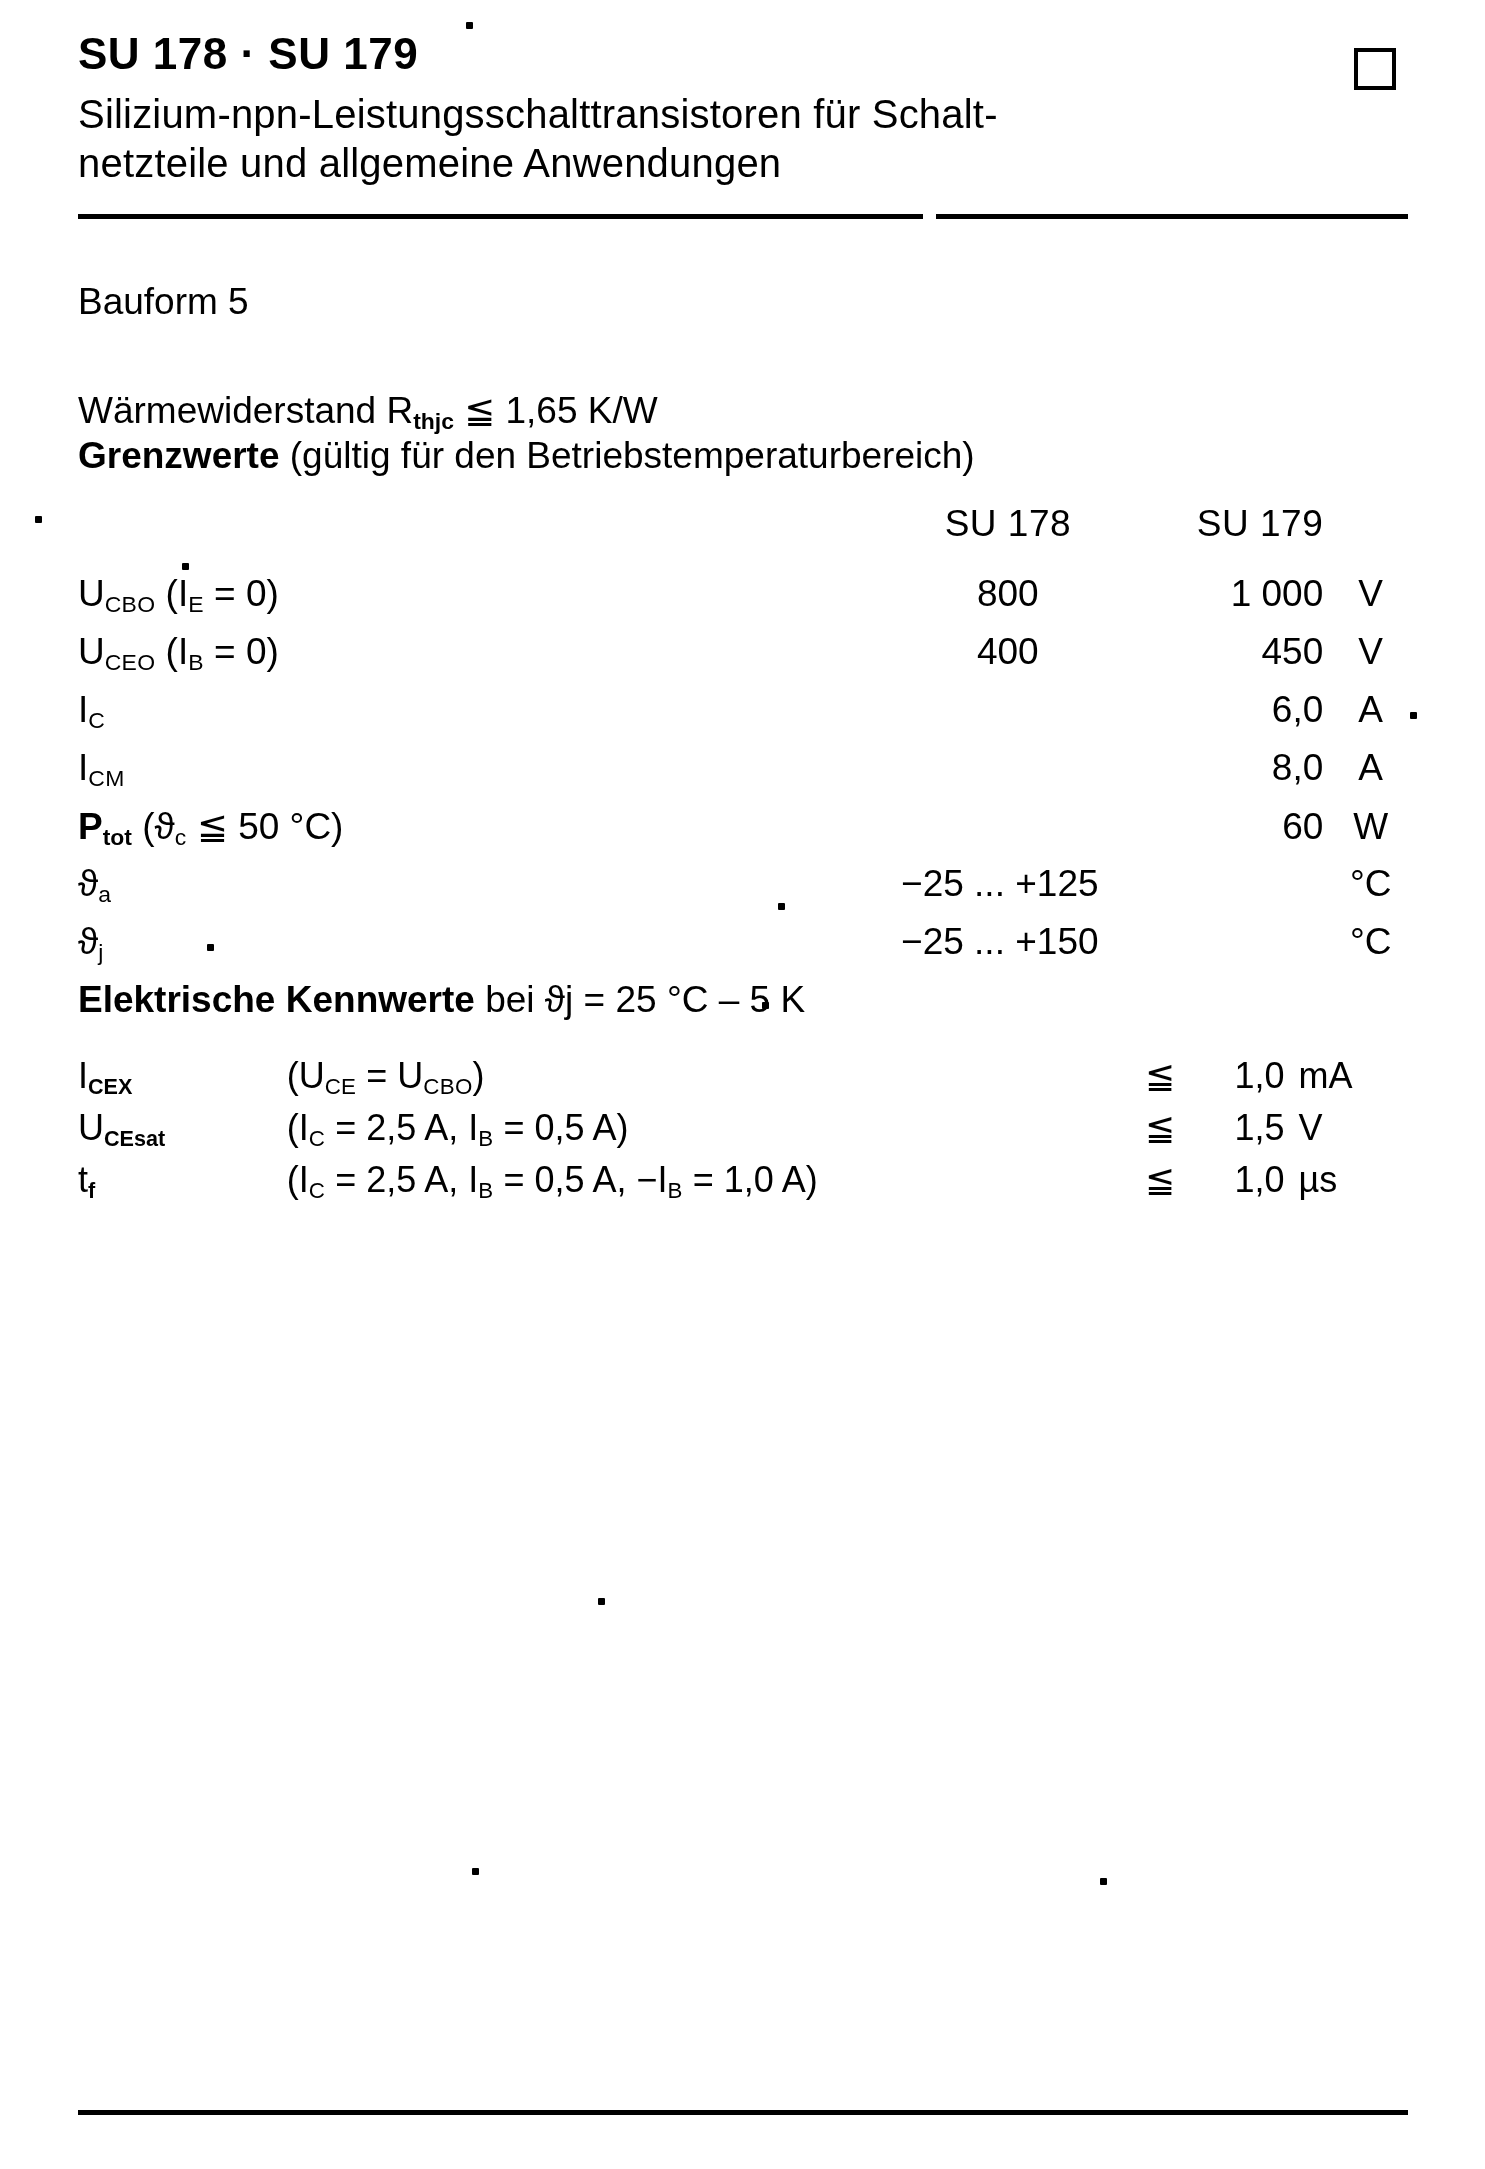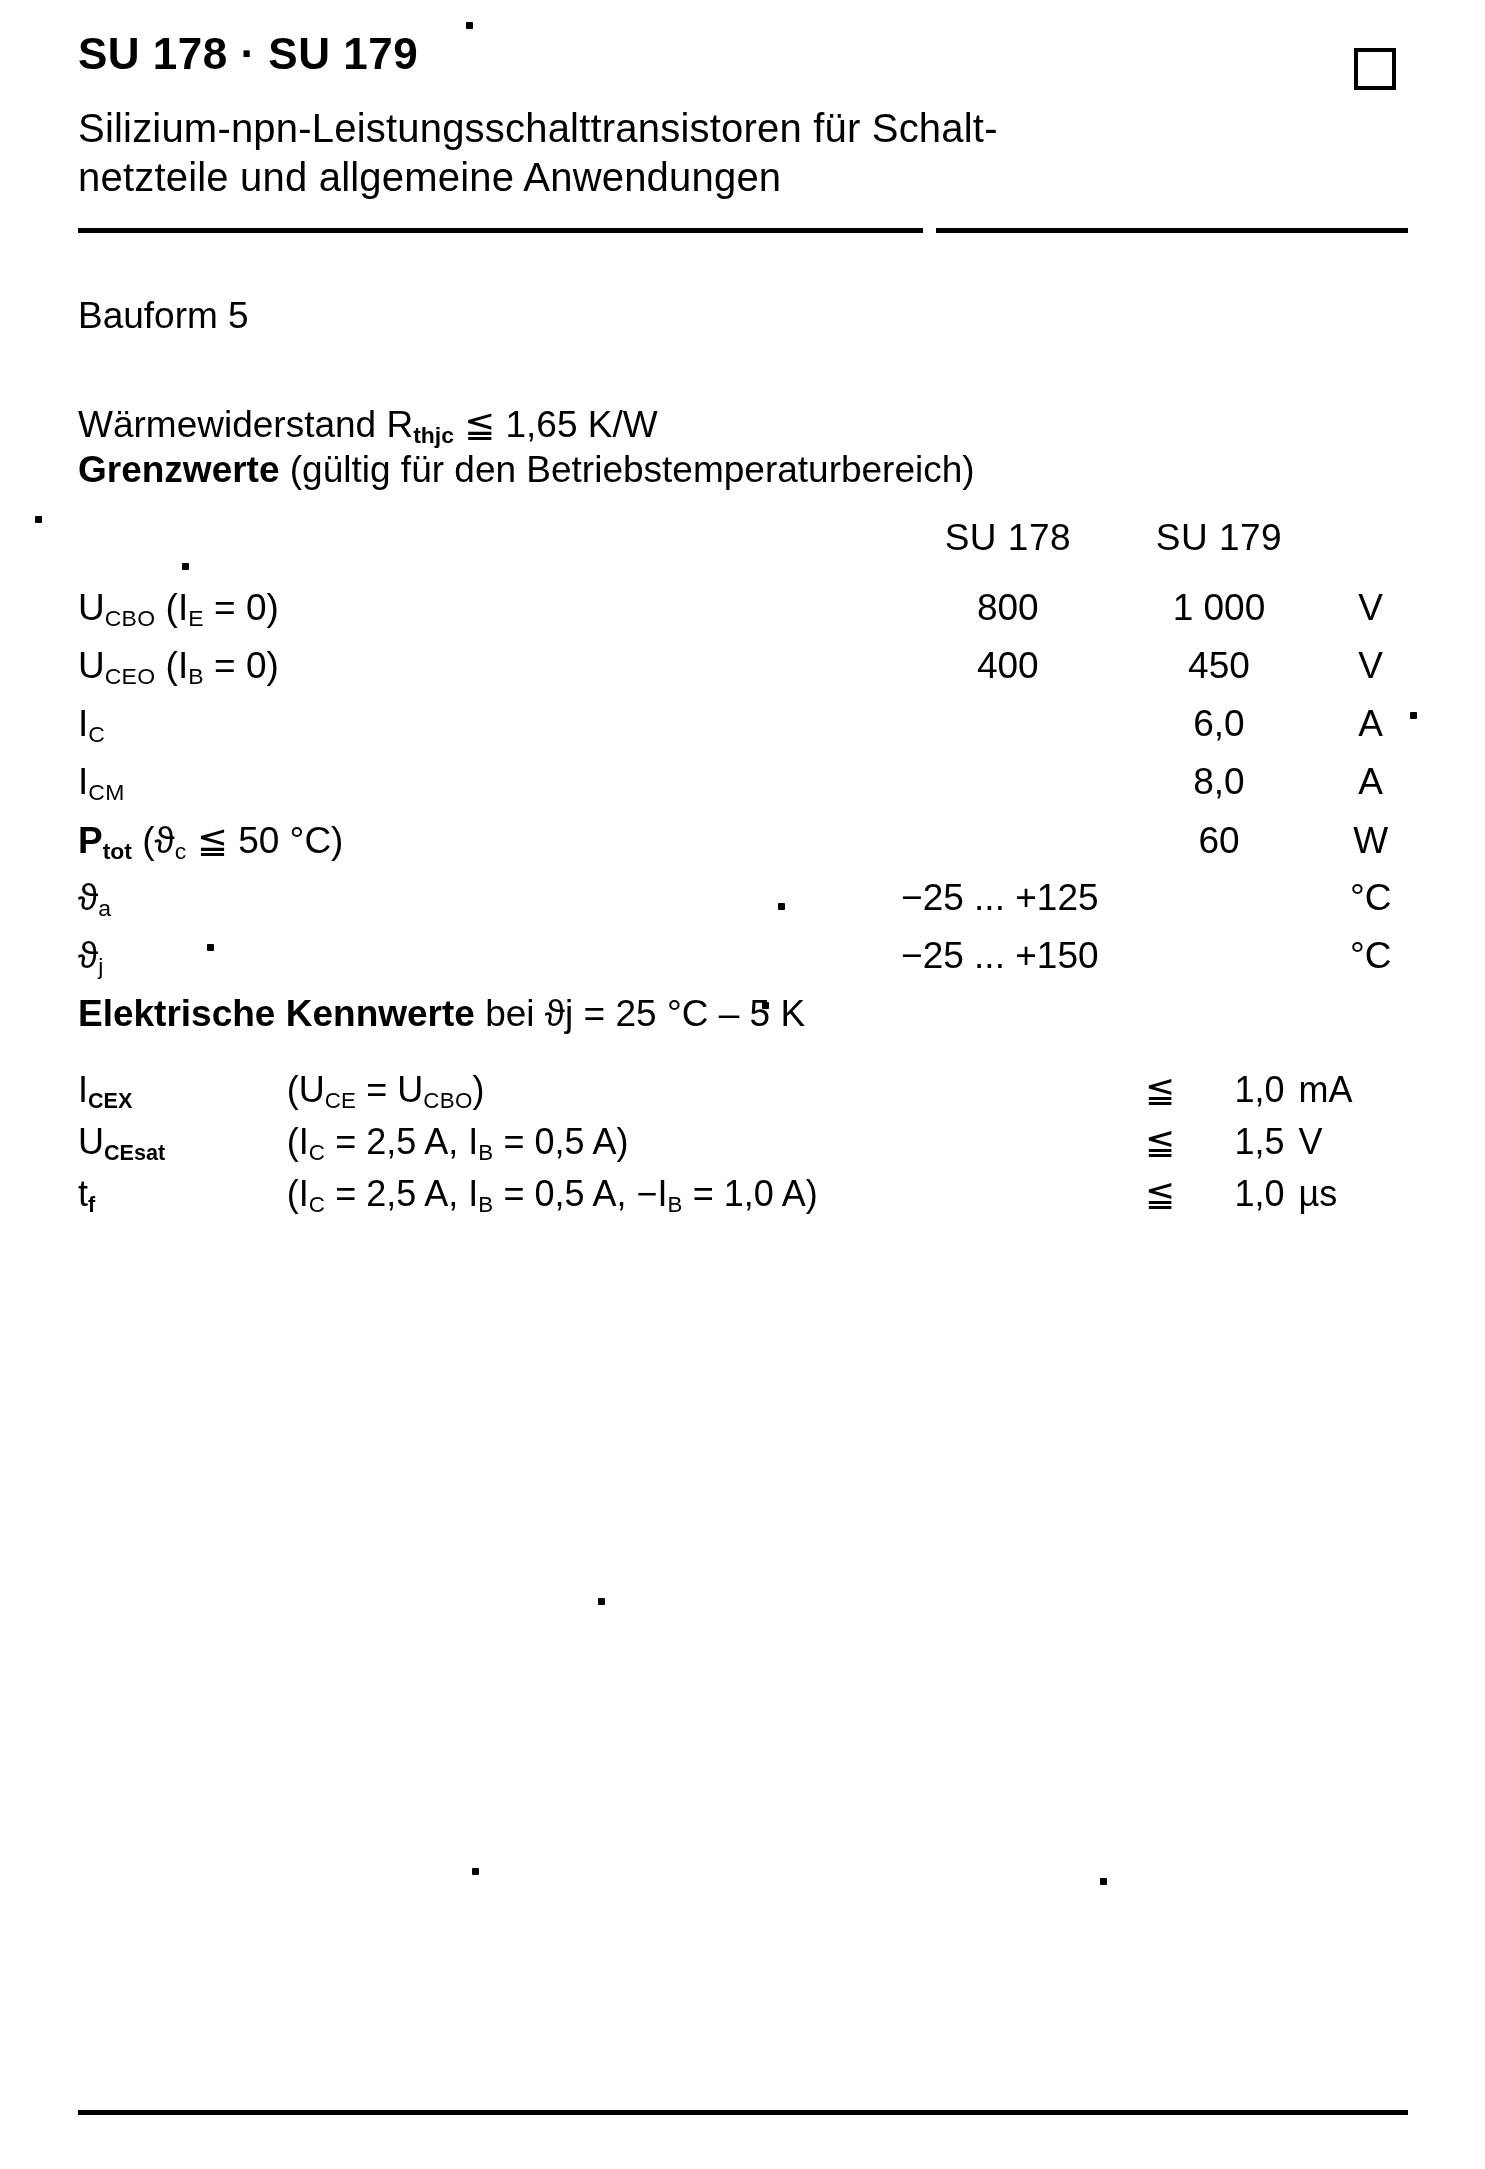--- a/index.html
+++ b/index.html
@@ -44,21 +44,20 @@
   .corner-square {
     width: 34px;
     height: 34px;
     border: 4px solid #000;
     margin-top: 18px;
     margin-right: 12px;
   }
   .subtitle {
     font-size: 40px;
     line-height: 1.22;
-    margin-top: 14px;
     letter-spacing: 0.2px;
     text-align: justify;
     width: 1320px;
   }
   .subtitle .line2 { display: block; }
 
   .rule-row {
     margin-top: 26px;
     display: flex;
     align-items: center;
@@ -99,21 +98,21 @@
     width: 1330px;
   }
   .limits td, .limits th {
     padding: 0;
     vertical-align: baseline;
     font-weight: normal;
     text-align: left;
   }
   .limits .c-label { width: 830px; height: 58px; }
   .limits .c-a { width: 215px; text-align: center; }
-  .limits .c-b { width: 210px; text-align: center; padding-right: 10px; }
+  .limits .c-b { width: 210px; text-align: right; padding-right: 10px; }
   .limits .c-u { width: 75px; text-align: center; }
   .limits tr.head td { padding-bottom: 12px; letter-spacing: 0.5px; }
   .limits tr td { height: 58px; }
   .span-both {
     text-align: center;
   }
 
   
   .kennwerte-head { margin-top: 96px; }
 

